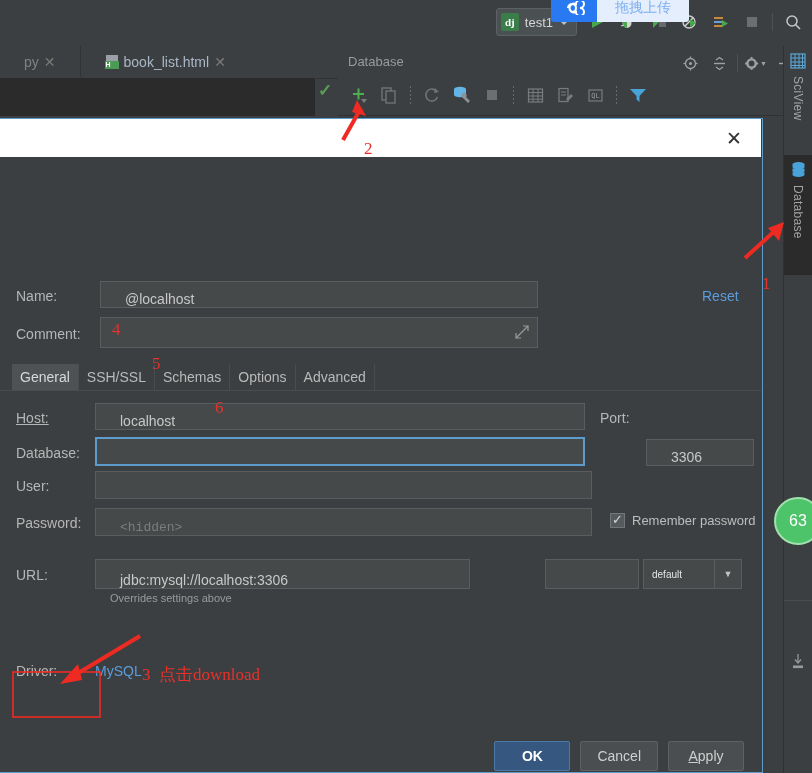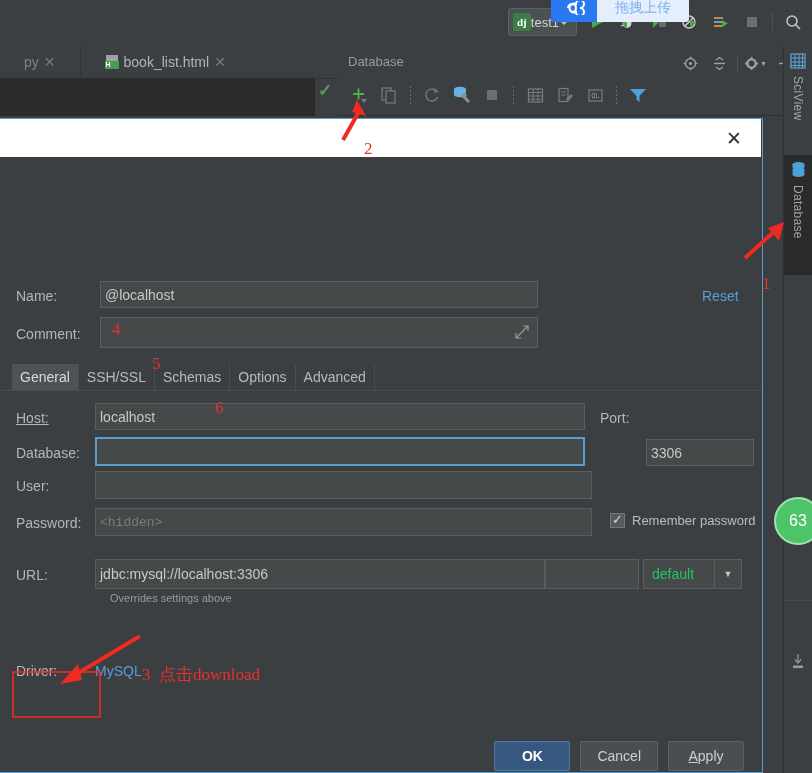--- a/index.html
+++ b/index.html
@@ -9,21 +9,21 @@
     font-family:"Liberation Sans", sans-serif;
     font-size:13px;color:#bbbbbb;
     -webkit-font-smoothing:antialiased;
   }
   .abs{position:absolute;}
 
   
   #ide-toolbar{left:0;top:0;width:812px;height:46px;background:#3c3f41;}
   #toolbar-right{position:absolute;right:8px;top:8px;display:flex;align-items:center;gap:9px;}
   .runcfg{
-    display:flex;align-items:center;
+    display:flex;align-items:center;gap:6px;
     background:#4b5052;border:1px solid #5c6164;border-radius:3px;
     height:26px;padding:0 7px 0 4px;
   }
   .dj-badge{
     width:18px;height:18px;border-radius:2px;background:#3a7d48;
     color:#fff;font-size:11px;font-weight:bold;display:flex;
     align-items:center;justify-content:center;font-family:"Liberation Serif",serif;
   }
   .runcfg-name{color:#d6d6d6;font-size:13px;}
   .caret{width:0;height:0;border-left:5px solid transparent;border-right:5px solid transparent;border-top:5px solid #c0c0c0;}
@@ -86,21 +86,21 @@
       border:1px solid #5e9ccc;border-left:none;box-sizing:border-box;}
   #dialog-titlebar{position:absolute;left:0;top:0;width:761px;height:38px;background:#ffffff;}
   #dialog-close{position:absolute;right:18px;top:9px;width:20px;height:20px;color:#333;
     font-size:19px;line-height:20px;text-align:center;font-family:"DejaVu Sans",sans-serif;}
 
   .row{position:absolute;display:flex;align-items:center;}
   .lbl{color:#b6b6b6;font-size:14px;}
 
   .field{
     background:#45494a;border:1px solid #5a5d5e;box-sizing:border-box;
-    color:#c8c8c8;font-size:14px;display:flex;align-items:center;padding:0 4px;
+    color:#c8c8c8;font-size:14px;display:flex;align-items:flex-end;padding:0 24px;
   }
   .field.focused{border:2px solid #5e9ccc;background:#45494a;}
   .field .ph{color:#7c7c7c;font-family:"Liberation Mono",monospace;font-size:13px;}
 
   #name-label{left:16px;top:169px;}
   #name-field{left:100px;top:162px;width:438px;height:27px;}
   #reset-link{left:702px;top:169px;color:#5b9ddb;font-size:14px;}
 
   #comment-label{left:16px;top:207px;}
   #comment-field{left:100px;top:198px;width:438px;height:31px;position:relative;}
@@ -122,25 +122,25 @@
   #db-field{left:95px;top:318px;width:490px;height:29px;}
 
   #user-label{left:16px;top:359px;}
   #user-field{left:95px;top:352px;width:497px;height:28px;}
 
   #pwd-label{left:16px;top:396px;}
   #pwd-field{left:95px;top:389px;width:497px;height:28px;}
   #remember-row{left:610px;top:394px;gap:7px;}
 
   #url-label{left:16px;top:448px;}
-  #url-field{left:95px;top:440px;width:450px;height:30px;}
+  #url-field{left:95px;top:440px;width:375px;height:30px;}
   #url-extra{left:545px;top:440px;width:94px;height:30px;background:#45494a;border:1px solid #5a5d5e;box-sizing:border-box;}
   #url-select{left:643px;top:440px;width:99px;height:30px;background:#45494a;border:1px solid #5a5d5e;
      box-sizing:border-box;display:flex;align-items:center;}
-  #url-select .sv{flex:1;padding-left:8px;color:#22c55e;font-size:14px;}
+  #url-select .sv{flex:1;padding-left:8px;color:#e5e5e5;font-size:10px;}
   #url-select .sarrow{width:26px;height:100%;display:flex;align-items:center;justify-content:center;
      border-left:1px solid #5a5d5e;color:#c3c3c3;font-size:9px;}
   #url-hint{left:98px;top:473px;color:#9a9a9a;font-size:11px;margin-left:12px;}
 
   #test-conn{left:98px;top:496px;width:148px;height:29px;background:#4a4e50;border:1px solid #5d6163;
      display:flex;align-items:center;justify-content:center;color:#cfcfcf;font-size:14px;box-sizing:border-box;}
   #test-conn u{text-decoration:underline;}
 
   #driver-label{left:16px;top:544px;}
   #driver-value{left:95px;top:544px;color:#5b9ddb;font-size:14px;}

